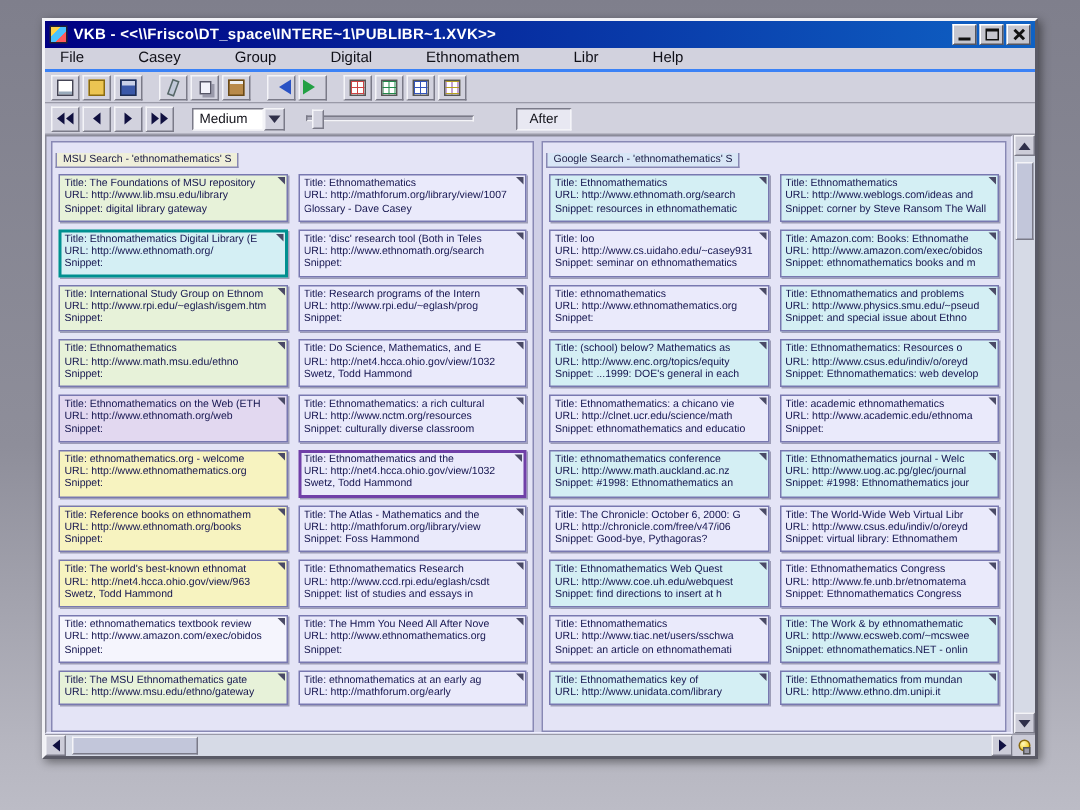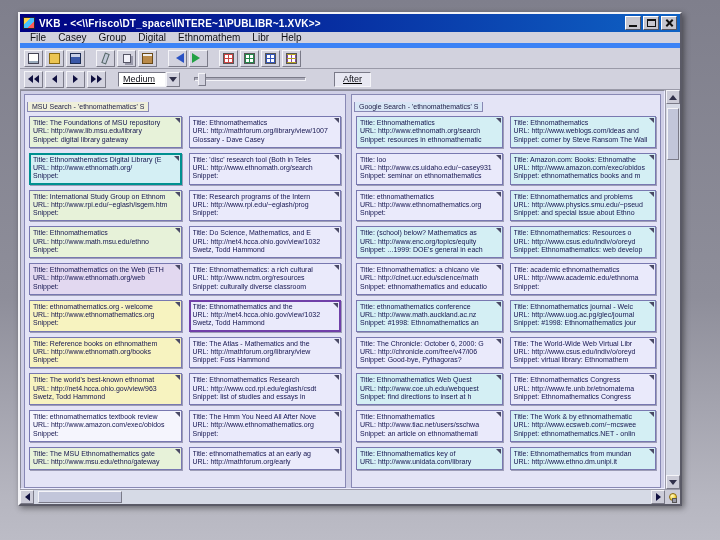--- a/index.html
+++ b/index.html
@@ -5,21 +5,21 @@
   * { box-sizing: border-box; margin: 0; padding: 0; }
   html, body { width: 720px; height: 540px; overflow: hidden; }
   body {
     font-family: "Liberation Sans", sans-serif;
     background: linear-gradient(180deg, #7f7f8c 0%, #8e8e9a 55%, #b6b6c0 92%, #bcbcc6 100%);
     position: relative;
   }
 
   
   .window {
-    position: absolute; left: 18px; top: 12px; width: 664px; height: 494px;
+    position: absolute; left: 28px; top: 12px; width: 664px; height: 494px;
     background: #c8c8d2;
     border: 2px solid;
     border-color: #f2f2f6 #5a5a66 #5a5a66 #f2f2f6;
     display: flex; flex-direction: column;
     box-shadow: 2px 2px 6px rgba(0,0,0,.45);
   }
   .titlebar {
     height: 18px; flex: 0 0 18px;
     background: linear-gradient(90deg, #000082, #0f62c4);
     color: #fff; display: flex; align-items: center; padding: 0 3px;
@@ -35,28 +35,28 @@
     position: relative; cursor: pointer; padding: 0; }
   .g-min { position: absolute; left: 3px; bottom: 2px; width: 8px; height: 2px; background: #111; }
   .g-max { position: absolute; left: 3px; top: 2px; width: 9px; height: 8px;
     border: 1px solid #111; border-top-width: 2px; }
   .g-x1, .g-x2 { position: absolute; left: 3px; top: 5px; width: 9px; height: 2px; background: #111; }
   .g-x1 { transform: rotate(45deg); } .g-x2 { transform: rotate(-45deg); }
 
   
   .menubar {
     height: 16px; flex: 0 0 16px; background: #d2d2de;
-    border-bottom: 5px solid #3b82f6; display: flex; align-items: center;
-    font-size: 10px; color: #101018; padding-left: 4px;
+    border-bottom: 2px solid #3b82f6; display: flex; align-items: flex-start;
+    font-size: 10px; color: #101018; padding-left: 4px; gap: 24px;
   }
   .menu-item { padding: 1px 6px; cursor: default; }
   .toolbar {
     height: 21px; flex: 0 0 21px; background: #d2d2de;
     border-bottom: 1px solid #9a9aa8; display: flex; align-items: center;
-    padding-left: 4px; gap: 2px; text-decoration: underline;
+    padding-left: 4px; gap: 2px;
   }
   .tbtn { width: 19px; height: 17px; background: #d2d2de;
     border: 1px solid; border-color: #f4f4f8 #7a7a88 #7a7a88 #f4f4f8;
     display: flex; align-items: center; justify-content: center; gap: 1px; padding: 0; cursor: pointer; }
   .tsep { width: 7px; height: 17px; display: inline-block; }
   .icon { width: 11px; height: 11px; display: block; }
   .ic-doc    { background: #fff; border: 1px solid #445; box-shadow: inset 0 -2px 0 #9ab; }
   .ic-folder { background: #ecc552; border: 1px solid #8a6a10; }
   .ic-disk   { background: #3a58a8; border: 1px solid #1c2c54; box-shadow: inset 0 3px 0 #c8d0e8; }
   .ic-cut    { background: #c0c8d8; border: 1px solid #566; transform: rotate(20deg); width: 5px; }

